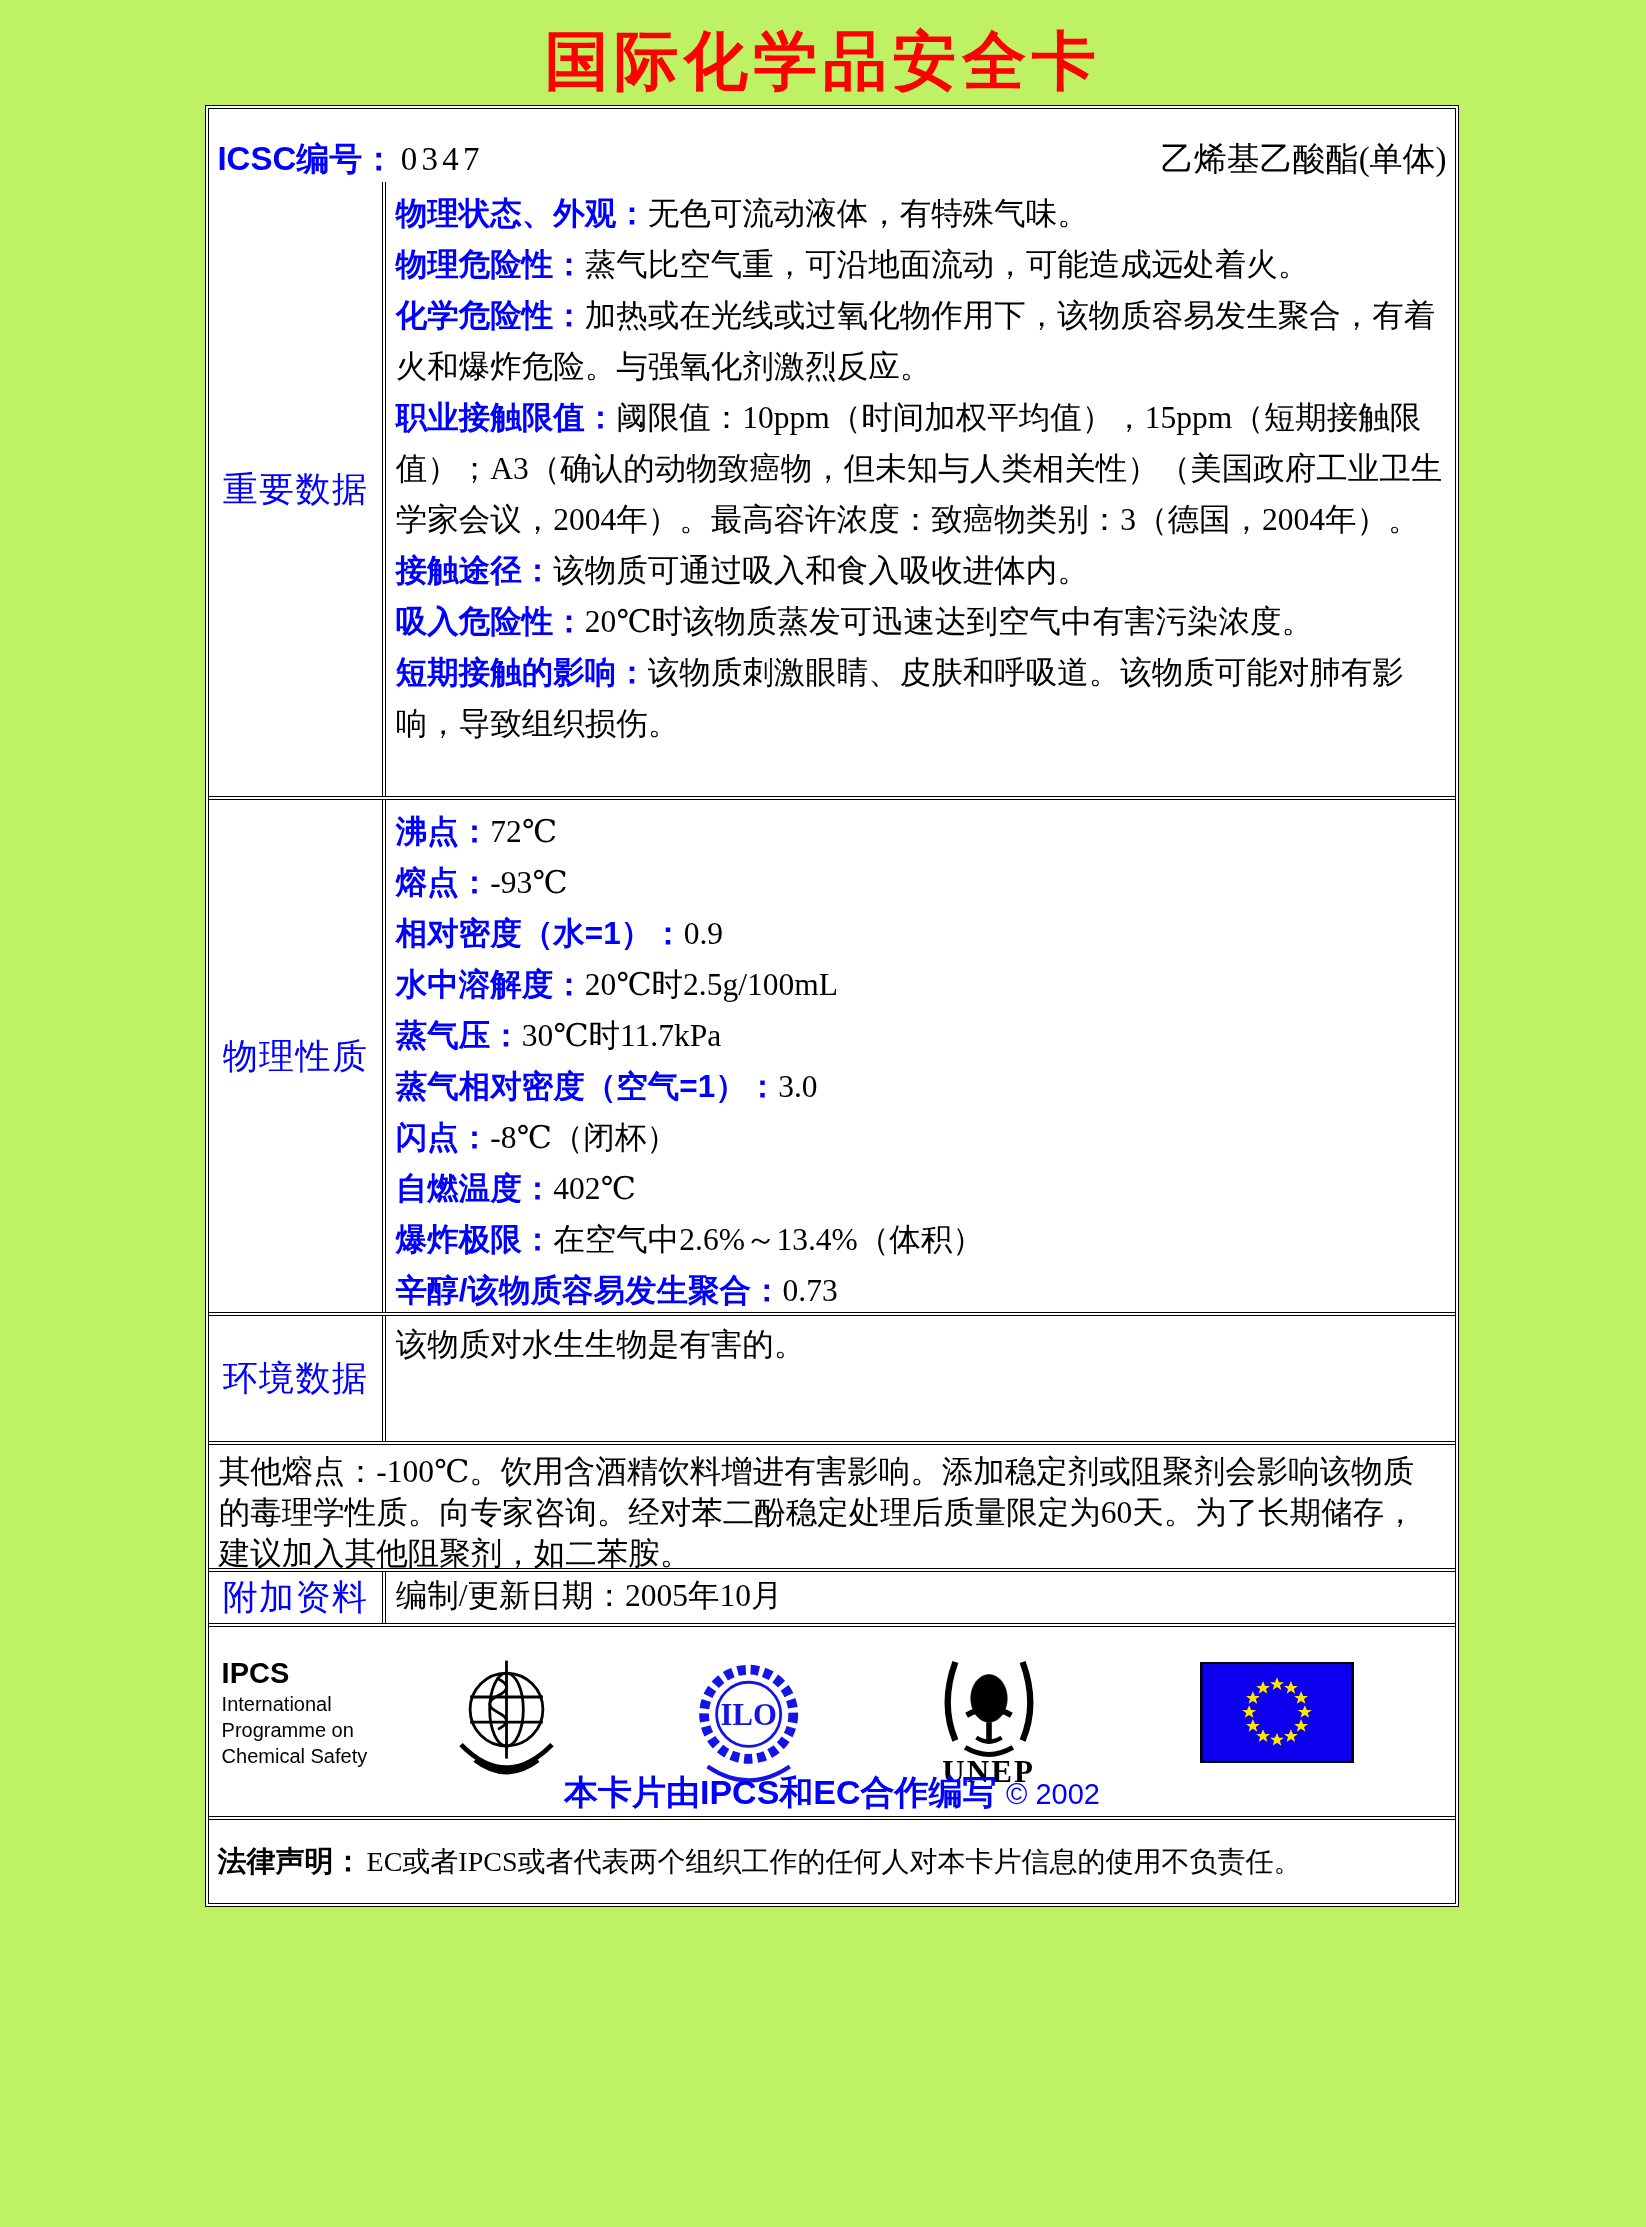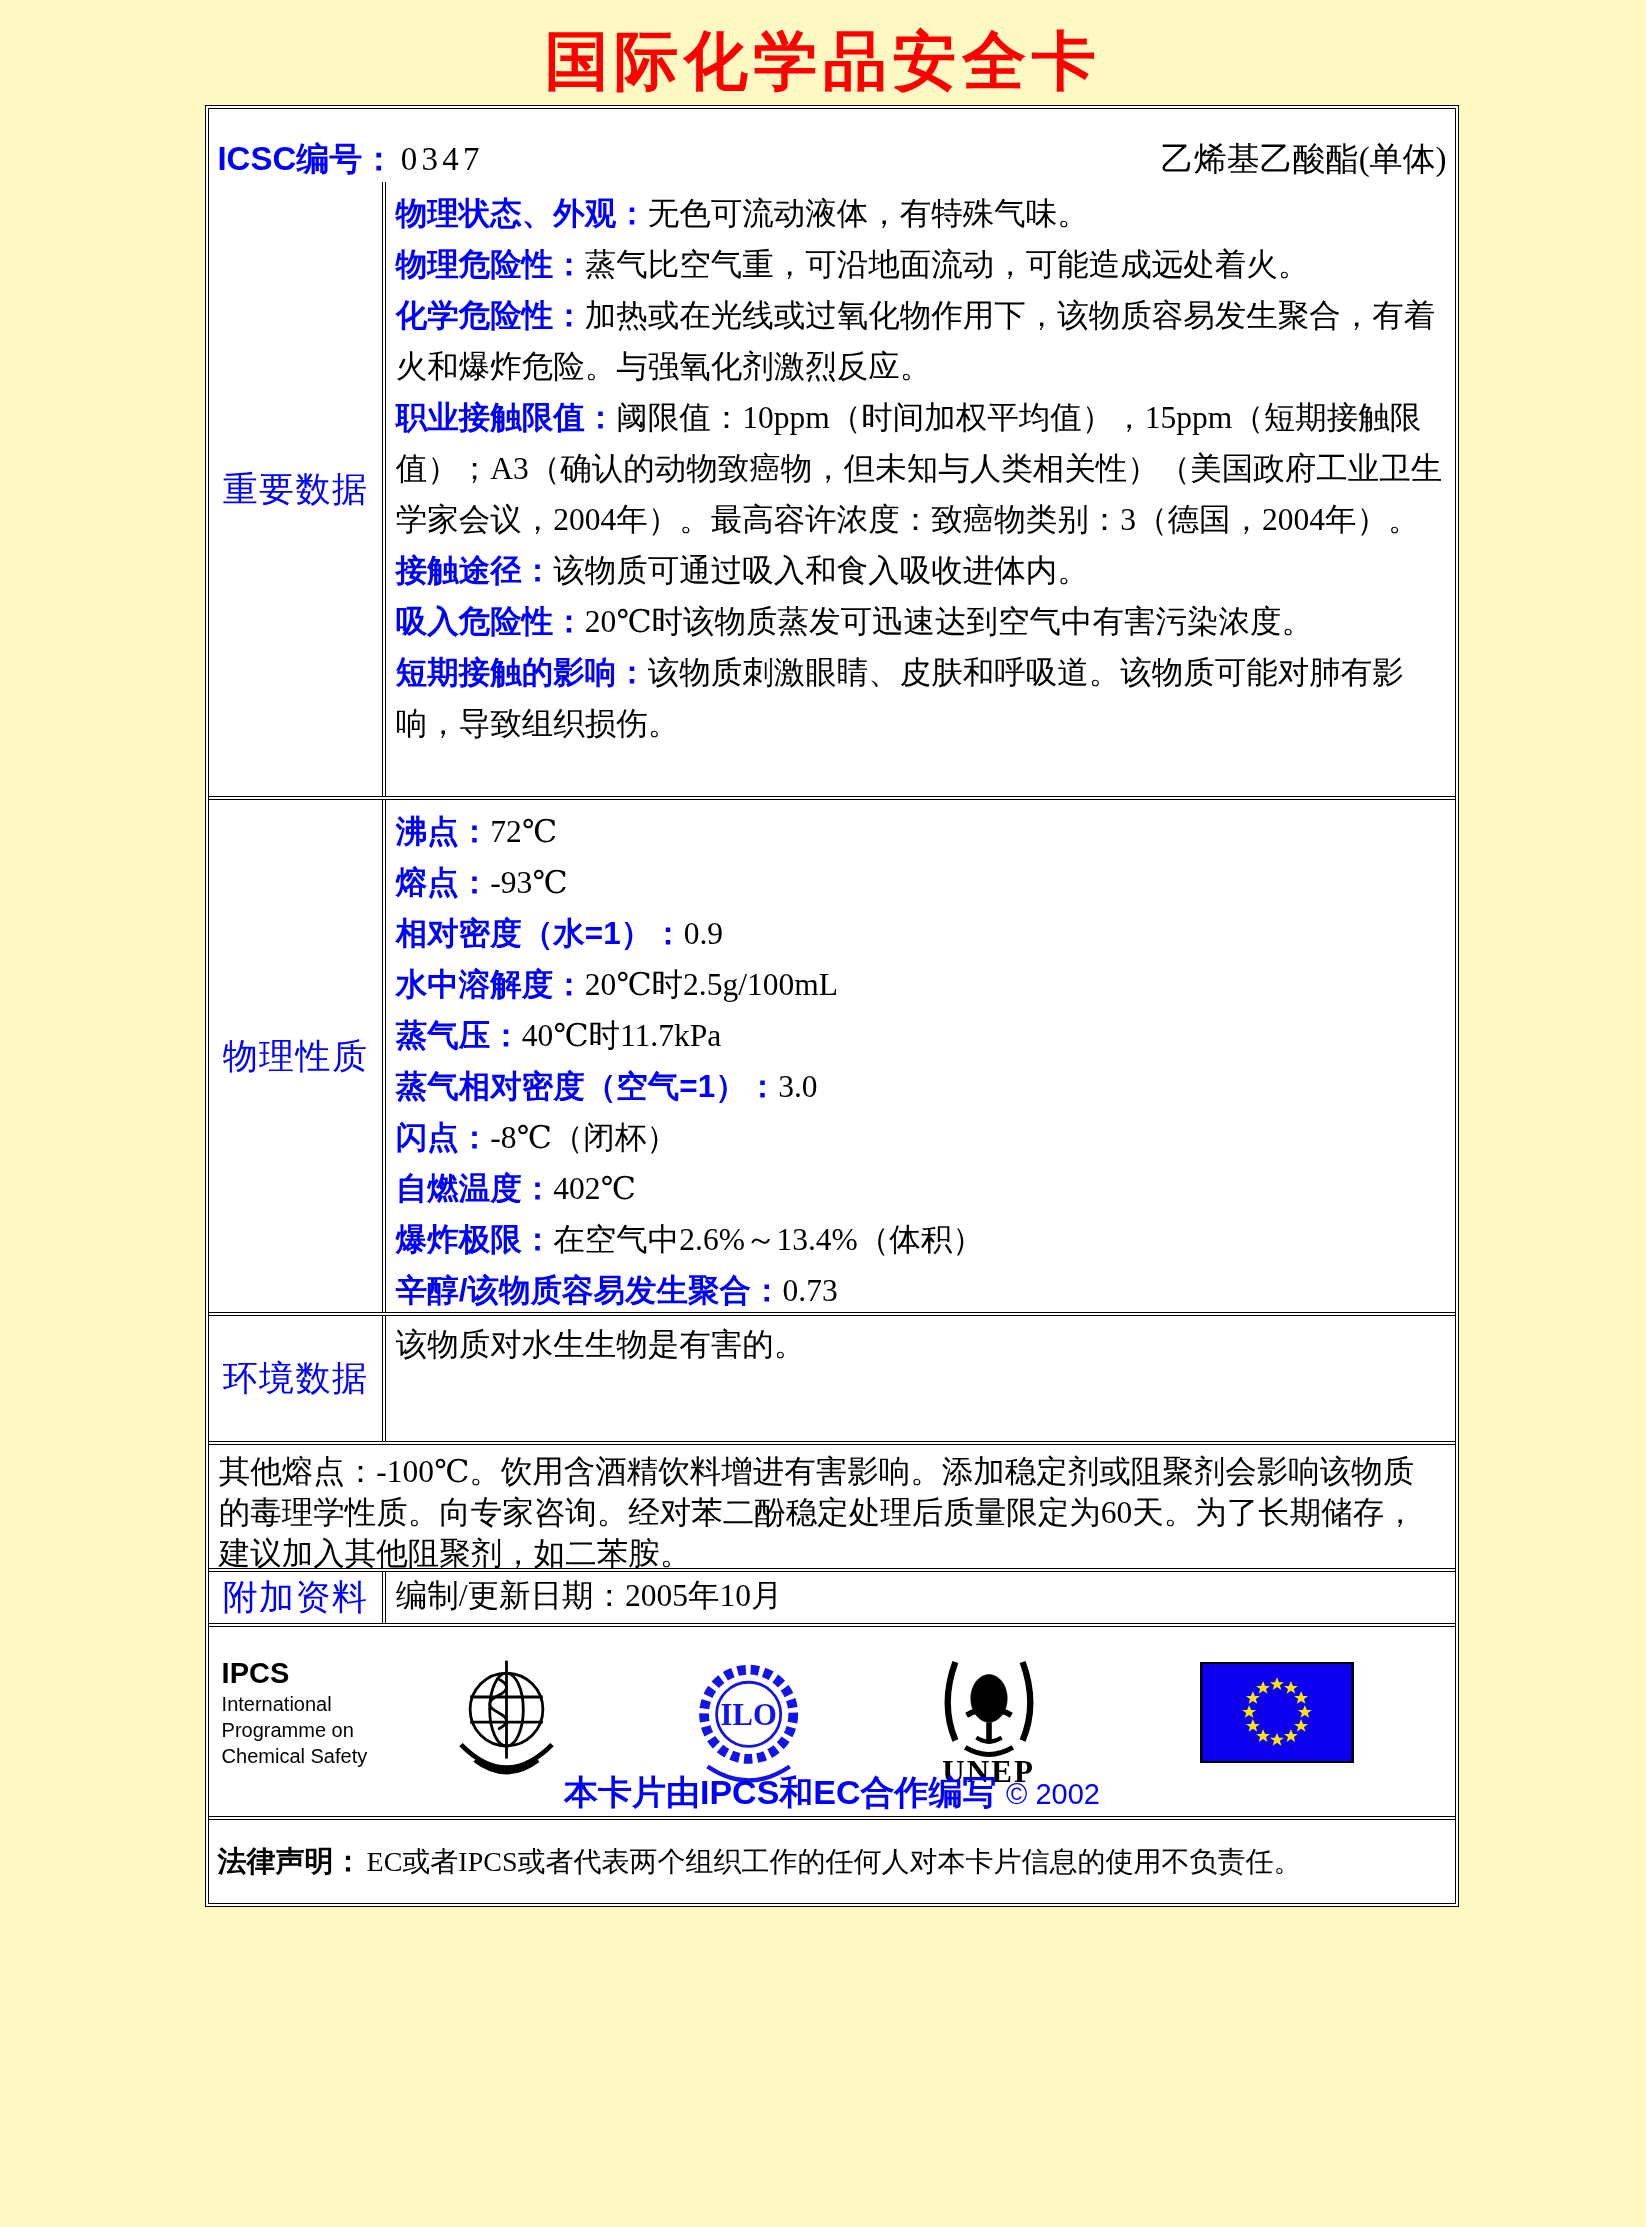--- a/index.html
+++ b/index.html
@@ -1,18 +1,18 @@
 <!DOCTYPE html>
 <html style="font-size:11.2px"><head>
 <meta charset="utf-8">
 <style>
   * { margin:0; padding:0; box-sizing:border-box; }
   body { background:#ffffff; }
   .page {
-    position:relative; width:1646px; height:2227px; background:#fef9c3;
+    position:relative; width:1646px; height:2227px; background:#bef264;
     font-family:"Liberation Serif","DejaVu Serif",serif; color:#000;
   }
   .doc-title {
     position:absolute; top:18px; left:0; width:100%;
     text-align:center; color:#ff0000; font-weight:bold;
     font-size:64px; letter-spacing:5.6px;
     font-family:"Liberation Sans","DejaVu Sans",sans-serif;
   }
   .card {
     position:absolute; top:105px; left:205px; width:1254px;
@@ -99,21 +99,21 @@
             <div class="item"><span class="ilabel">短期接触的影响：</span><span>该物质刺激眼睛、皮肤和呼吸道。该物质可能对肺有影响，导致组织损伤。</span></div>
           </div>
         </div>
         <div class="row sec-1">
           <div class="cell-label">物理性质</div>
           <div class="cell-content">
             <div class="item"><span class="ilabel">沸点：</span><span>72℃</span></div>
             <div class="item"><span class="ilabel">熔点：</span><span>-93℃</span></div>
             <div class="item"><span class="ilabel">相对密度（水=1）：</span><span>0.9</span></div>
             <div class="item"><span class="ilabel">水中溶解度：</span><span>20℃时2.5g/100mL</span></div>
-            <div class="item"><span class="ilabel">蒸气压：</span><span>40℃时11.7kPa</span></div>
+            <div class="item"><span class="ilabel">蒸气压：</span><span>30℃时11.7kPa</span></div>
             <div class="item"><span class="ilabel">蒸气相对密度（空气=1）：</span><span>3.0</span></div>
             <div class="item"><span class="ilabel">闪点：</span><span>-8℃（闭杯）</span></div>
             <div class="item"><span class="ilabel">自燃温度：</span><span>402℃</span></div>
             <div class="item"><span class="ilabel">爆炸极限：</span><span>在空气中2.6%～13.4%（体积）</span></div>
             <div class="item"><span class="ilabel">辛醇/该物质容易发生聚合：</span><span>0.73</span></div>
           </div>
         </div>
         <div class="row sec-2">
           <div class="cell-label">环境数据</div>
           <div class="cell-content">

